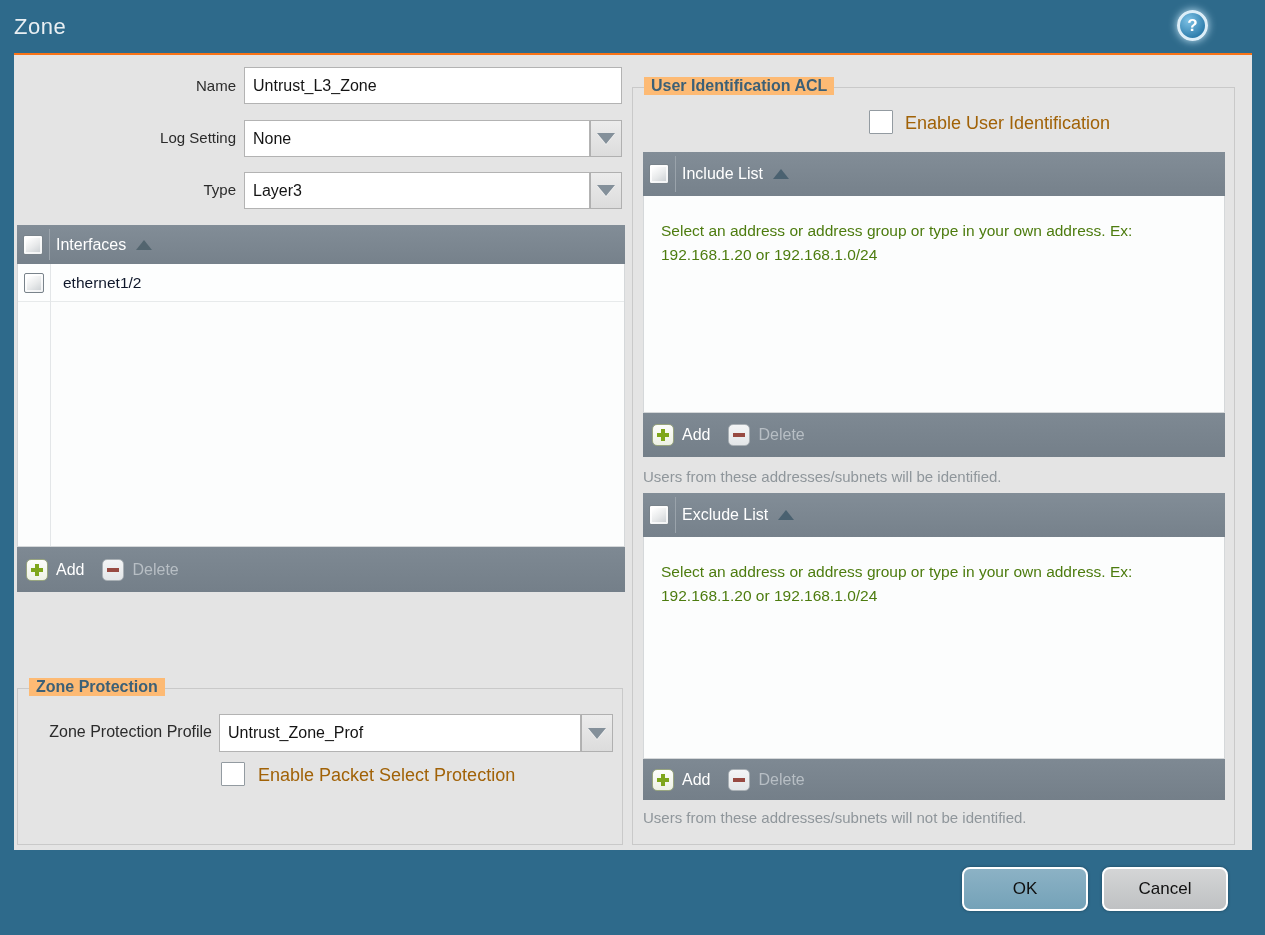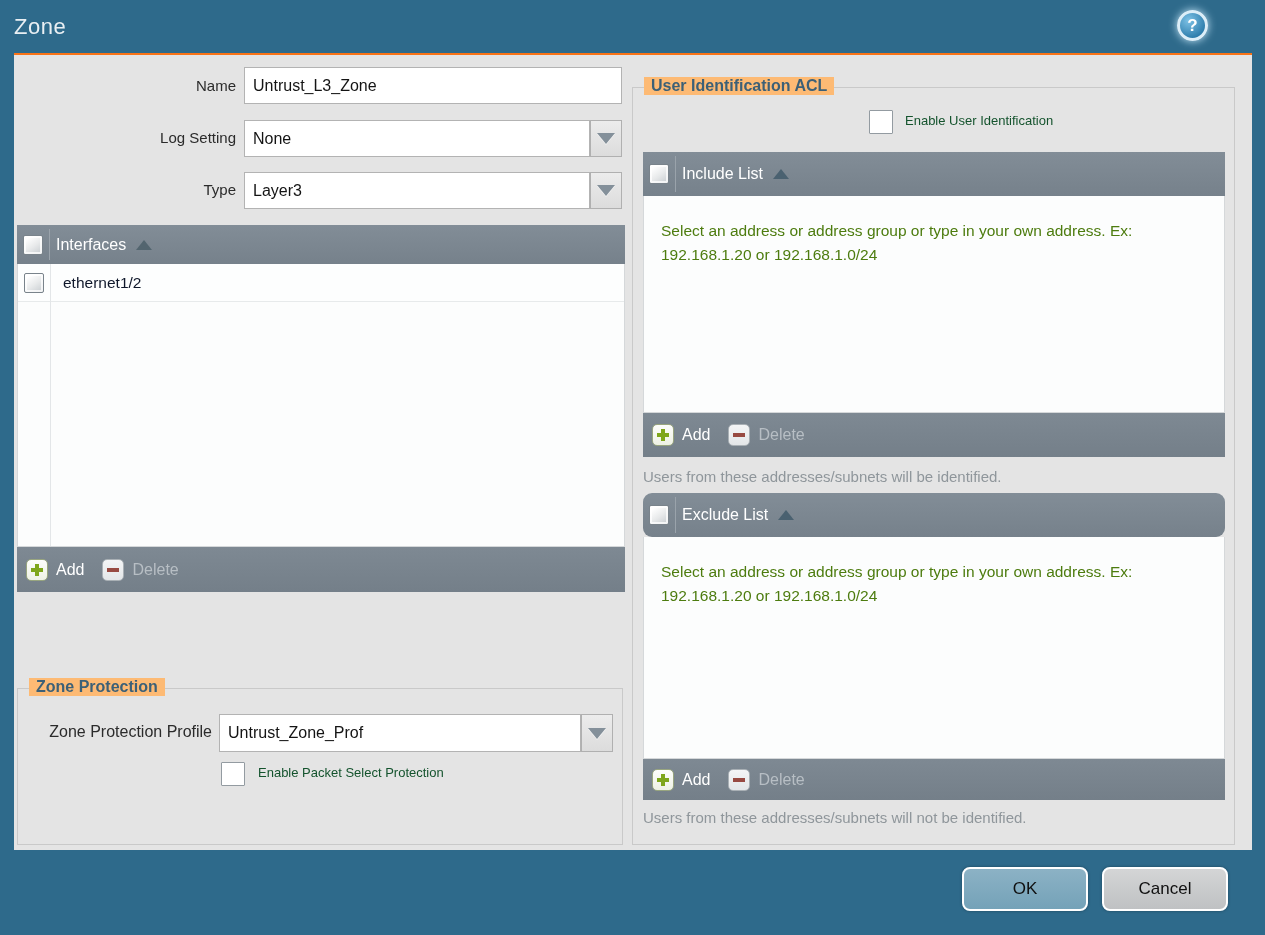--- a/index.html
+++ b/index.html
@@ -63,21 +63,21 @@
   .placeholder { padding:23px 18px 0 17px; max-width:560px; color:#4d7c0f; font-size:15.5px; line-height:24px; }
   .caption { position:absolute; color:#8F969B; font-size:15px; }
 
   
   .fset { position:absolute; border:1px solid #C9C9C9; }
   .legend { position:absolute; top:-11px; left:11px; background:#fdba74; padding:0 7px;
             font-size:16px; font-weight:bold; color:#3C6077; }
 
   .cbflat { position:absolute; width:24px; height:24px; background:#fff; border:1px solid #939BA1;
             border-radius:1px; cursor:pointer; }
-  .cb-caption { position:absolute; color:#14532d; font-size:13px; }
+  .cb-caption { position:absolute; color:#a16207; font-size:18px; }
 
   
   .btn { position:absolute; top:867px; width:126px; height:44px; border-radius:8px;
          border:2px solid #FFFFFF; font-family:"Liberation Sans",sans-serif; font-size:17px;
          color:#101010; cursor:pointer; box-shadow:0 0 3px rgba(0,0,0,.35); }
   .btn-ok { left:962px; background:linear-gradient(#8CB2C5,#74A2B8); }
   .btn-cancel { left:1102px; background:linear-gradient(#D4D5D6,#BFC1C3); }
 </style>
 </head>
 <body>
@@ -166,21 +166,21 @@
           </div>
           <div class="bar-btn">
             <span class="icon-box icon-minus"></span>
             <span class="bar-label disabled">Delete</span>
           </div>
         </div>
       </div>
       <div class="caption" style="left:10px;top:380px;">Users from these addresses/subnets will be identified.</div>
 
       <div class="grid" style="left:10px;top:405px;width:582px;">
-        <div class="grid-header" style="height:44px;border-radius:9px;">
+        <div class="grid-header" style="height:44px;">
           <span class="cb3d" style="margin-left:6px;"></span>
           <span class="col-line-h"></span>
           <span style="margin-left:13px;cursor:pointer;">Exclude List</span>
           <span class="tri-up" style="border-bottom-color:#4A6170;"></span>
         </div>
         <div class="grid-body" style="height:222px;">
           <div class="placeholder">Select an address or address group or type in your own address. Ex: 192.168.1.20 or 192.168.1.0/24</div>
         </div>
         <div class="addbar" style="height:41px;">
           <div class="bar-btn">

